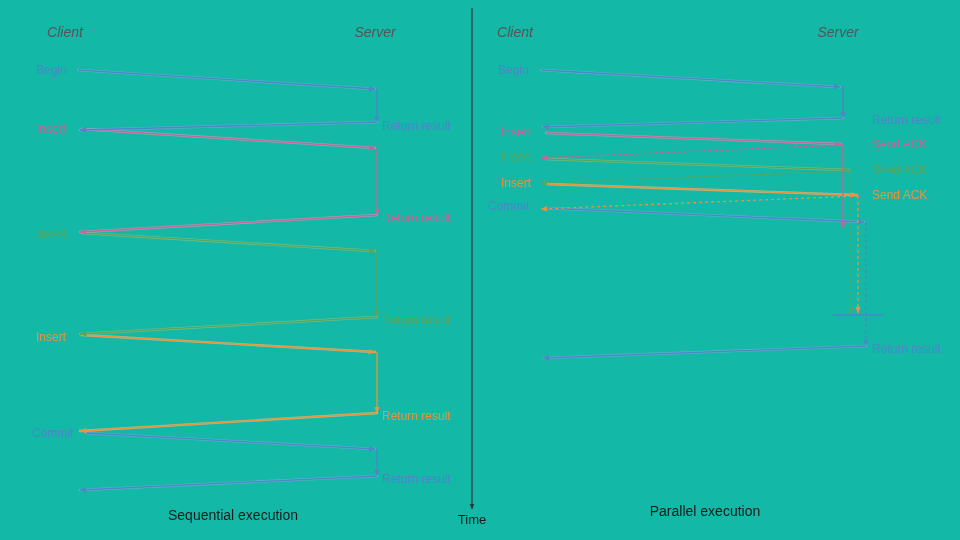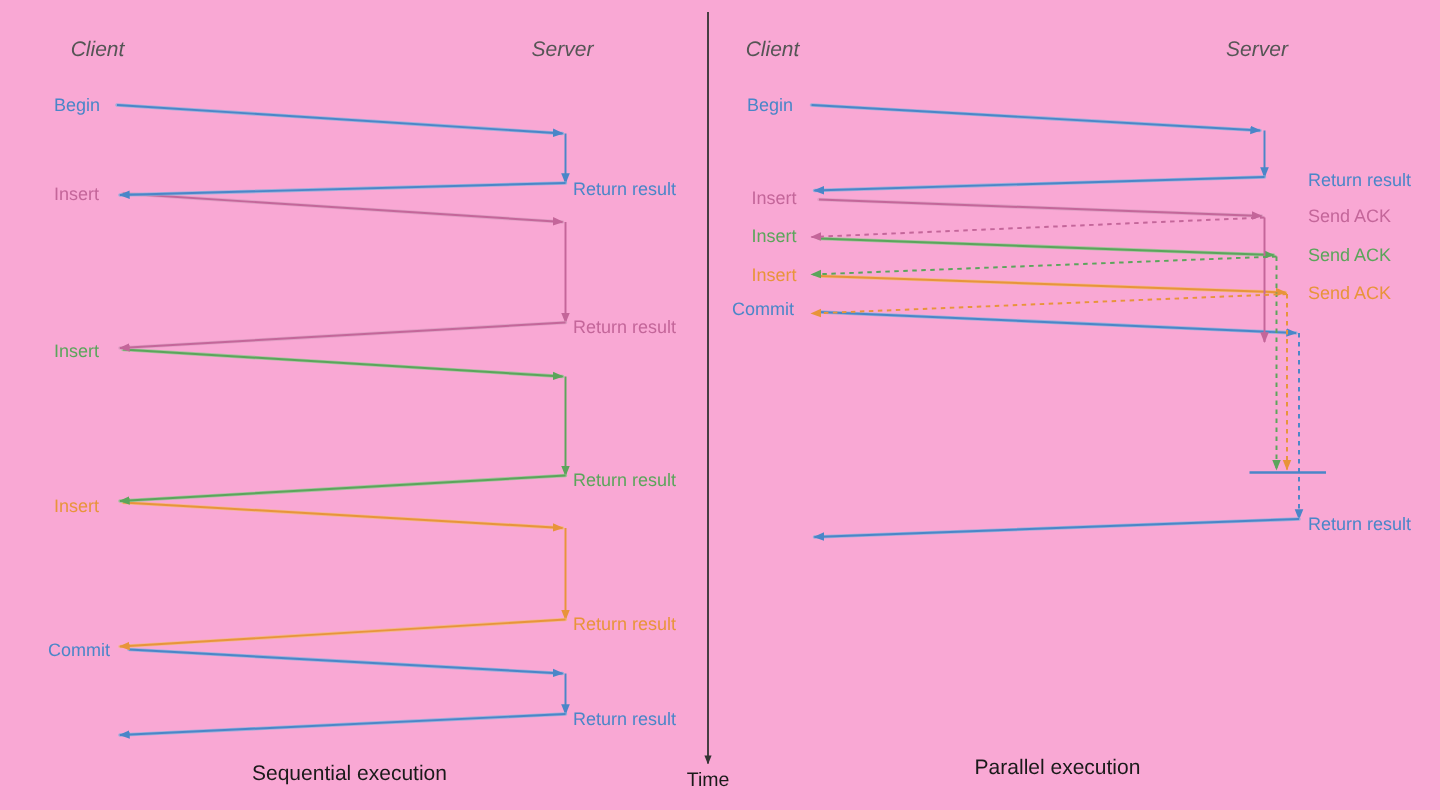--- a/index.html
+++ b/index.html
@@ -4,21 +4,21 @@
 <style>
   html, body {
     margin: 0;
     padding: 0;
     background: #ffffff;
   }
   #stage {
     position: relative;
     width: 960px;
     height: 540px;
-    background: #f9a8d4;
+    background: #14b8a6;
     font-family: "Liberation Sans", sans-serif;
     overflow: hidden;
   }
   svg#diagram {
     position: absolute;
     left: 0;
     top: 0;
     width: 960px;
     height: 540px;
   }

